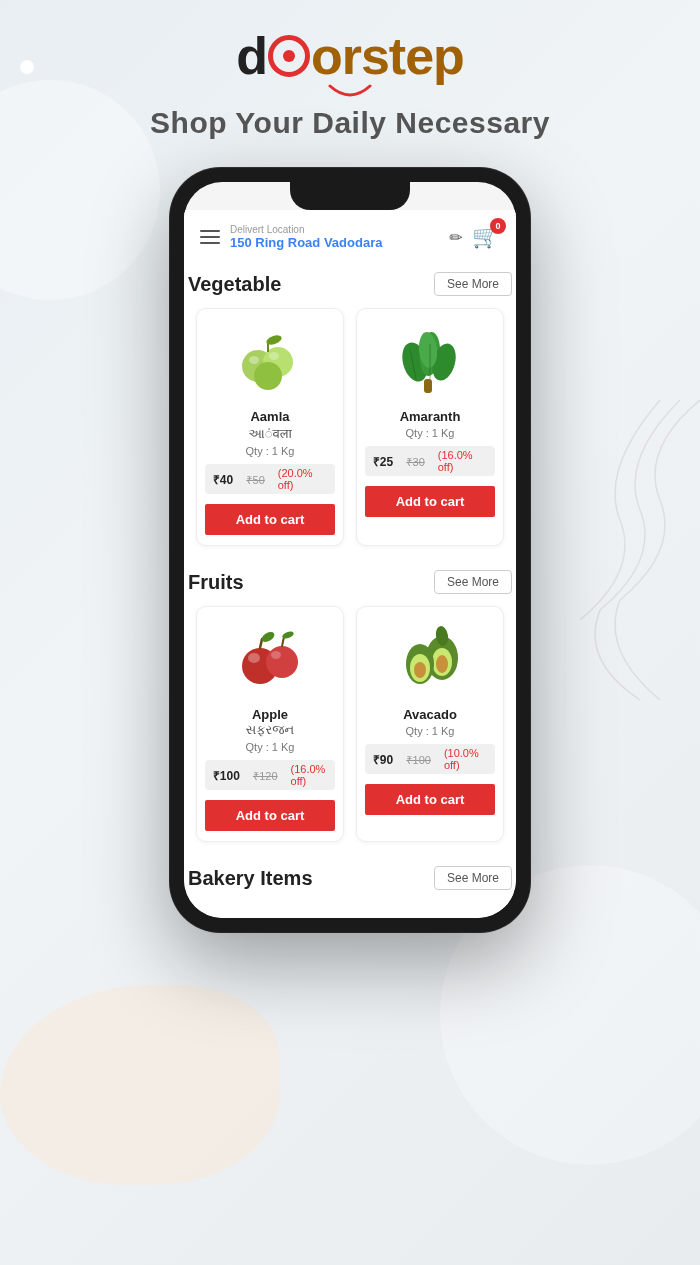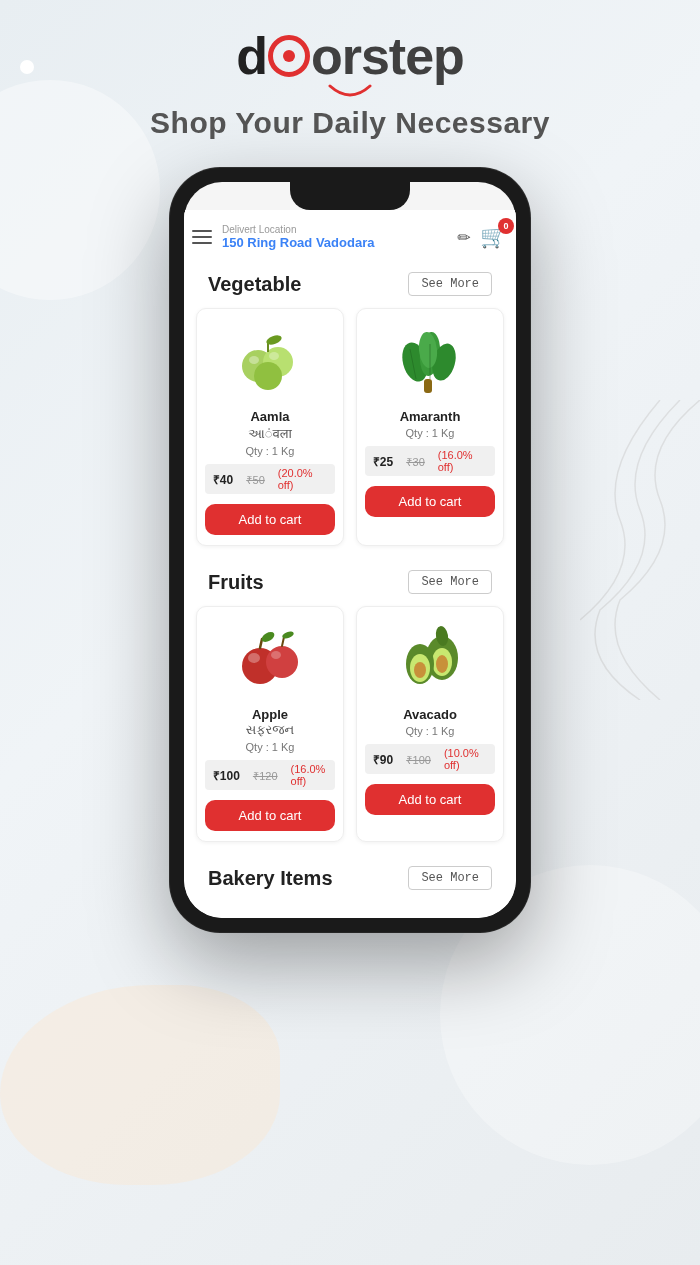--- a/index.html
+++ b/index.html
@@ -155,21 +155,21 @@
       overflow-y: auto;
       max-height: 900px;
       padding-bottom: 20px;
     }
 
     
     .top-bar {
       display: flex;
       align-items: center;
       justify-content: space-between;
-      padding: 14px 8px 10px;
+      padding: 14px 16px 10px;
       background: white;
     }
     .hamburger {
       display: flex;
       flex-direction: column;
       gap: 4px;
       cursor: pointer;
     }
     .hamburger span {
       display: block;
@@ -221,36 +221,35 @@
       align-items: center;
       justify-content: center;
       font-weight: 700;
     }
 
     
     .section-header {
       display: flex;
       align-items: center;
       justify-content: space-between;
-      padding: 12px 24px 8px;
+      padding: 12px 4px 8px;
     }
     .section-title {
       font-size: 20px;
       font-weight: 800;
       color: #222;
     }
     .see-more-btn {
       border: 1px solid #ccc;
       background: white;
       border-radius: 4px;
       padding: 4px 12px;
       font-size: 12px;
       color: #555;
       cursor: pointer;
-      font-family: Liberation Mono, monospace;
     }
 
     
     .product-grid {
       display: grid;
       grid-template-columns: 1fr 1fr;
       gap: 12px;
       padding: 4px 12px 12px;
     }
     .product-card {
@@ -315,25 +314,25 @@
     }
     .price-discount {
       font-size: 11px;
       color: #e03030;
       font-weight: 400;
     }
     .add-to-cart-btn {
       background: #e03030;
       color: white;
       border: none;
-      border-radius: 10px;
+      border-radius: 2px;
       padding: 8px 0;
       width: 100%;
       font-size: 13px;
-      font-weight: 400;
+      font-weight: 700;
       cursor: pointer;
       margin-top: 6px;
     }
 
     
     .aamla-svg, .amaranth-svg, .apple-svg, .avacado-svg {
       width: 80px;
       height: 75px;
     }
   </style>
@@ -350,21 +349,21 @@
     <path d="M120,0 Q60,50 80,100 Q100,150 40,200 Q20,250 80,300"></path>
     <path d="M100,0 Q40,60 60,110 Q80,160 20,210 Q0,260 60,300"></path>
     <path d="M80,0 Q20,70 40,120 Q60,170 0,220"></path>
   </g>
 </svg>
 
 <div class="app-header">
   <div class="logo-text">
     <span style="font-size:52px;font-weight:900;color:#222;">d</span>
     <span class="logo-o-icon"></span>
-    <span style="font-size:52px;font-weight:900;color:#404040;">orstep</span>
+    <span style="font-size:52px;font-weight:900;color:#a16207;">orstep</span>
   </div>
   <svg class="logo-smile" viewBox="0 0 50 18">
     <path d="M5,2 Q25,20 45,2" stroke="#e03030" stroke-width="3" fill="none" stroke-linecap="round"></path>
   </svg>
   <div class="tagline">Shop Your Daily Necessary</div>
 </div>
 
 <div class="phone-wrap">
   <div class="phone-outer">
     <div class="phone-notch"></div>

